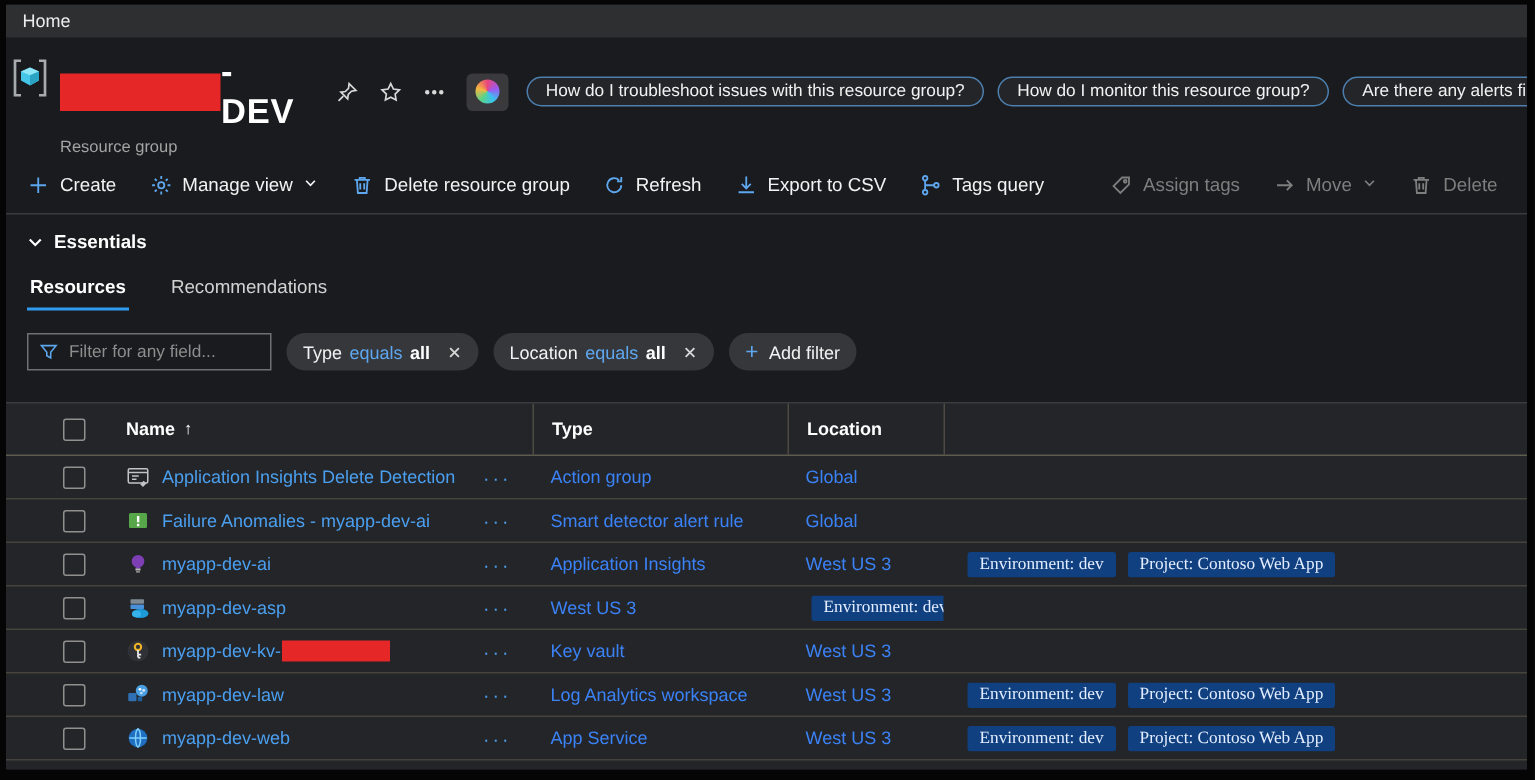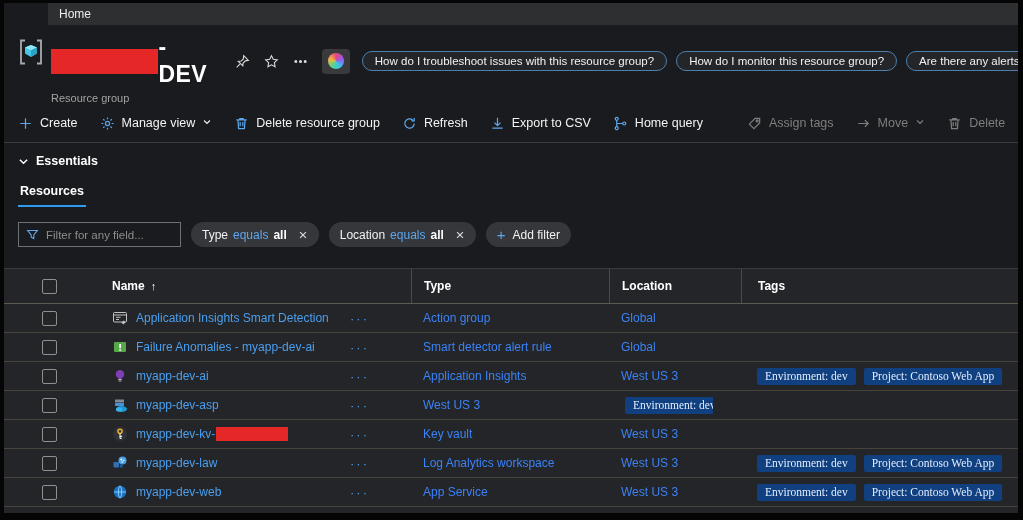--- a/index.html
+++ b/index.html
@@ -3,24 +3,24 @@
 <meta charset="utf-8">
 <style>
   * { margin:0; padding:0; box-sizing:border-box; }
   html,body { width:1023px; height:520px; background:#050505; overflow:hidden;
     font-family:"Liberation Sans", sans-serif; }
   .frame { position:absolute; left:4px; top:3px; width:1014px; height:510px;
     background:#1a1b1e; overflow:hidden; }
 
   
   .homebar { height:22px; background:#2e2f31; display:flex; align-items:center;
-    padding-left:11px; font-size:12px; color:#ececec;margin-left:44px; }
-
-  
-  .header { display:flex; padding:9px 10px 0 13px; }
+    padding-left:11px; font-size:12px; color:#ececec; }
+
+  
+  .header { display:flex; padding:9px 10px 0 2px; }
   .rg-icon { width:28px; height:30px; margin-top:3px; flex:0 0 auto; }
   .head-main { margin-left:6px; flex:1; }
   .title-row { display:flex; align-items:center; gap:0; }
   .redact { display:inline-block; background:#e52727; }
   .redact.title { width:112px; height:25px; }
   .title-suffix { font-size:23px; font-weight:bold; color:#ffffff; letter-spacing:.5px; }
   .title-icons { display:flex; align-items:center; gap:14px; margin-left:22px; }
   .tbtn { background:none; border:none; color:#d8d8d8; cursor:pointer; padding:0;
     display:flex; align-items:center; }
   .tbtn svg { width:15px; height:15px; stroke:#d8d8d8; fill:none; stroke-width:1.2; }
@@ -75,21 +75,21 @@
     cursor:pointer; font-family:"Liberation Sans", sans-serif; }
   .fpill .op { color:#5ea7ee; }
   .fpill .val { font-weight:bold; color:#ffffff; }
   .fpill .x { margin-left:6px; display:inline-flex; }
   .fpill .x svg { width:10px; height:10px; stroke:#d5d5d5; stroke-width:1.5; }
   .fpill .plus { color:#5ea7ee; font-size:15px; margin-right:2px; }
 
   
   .table { margin-top:21px; background:#232529; border-top:1px solid #3a3b3e; }
   .trow { display:grid; grid-template-columns:72px 279px 170px 104px 293px 1fr;
-    align-items:center; height:29px; border-bottom:1px solid #45433b;gap:28px; }
+    align-items:center; height:29px; border-bottom:1px solid #45433b; }
   .trow.thead { height:35px; border-bottom:1px solid #5d5a4e; }
   .thead .hcell { display:flex; align-items:center; height:100%; font-size:12px;
     font-weight:bold; color:#ffffff; }
   .thead .hcell.bl { border-left:1px solid #4c4a42; }
   .cell { font-size:12px; color:#3b82f6; padding-left:12px; white-space:nowrap;
     overflow:hidden; }
   .sel-cell { padding-left:38px; }
   .cbox { width:15px; height:15px; border:1px solid #92908e; border-radius:2px;
     background:transparent; cursor:pointer; display:block; }
   .name-cell { display:flex; align-items:center; height:100%; padding:0 12px 0 8px; }
@@ -208,21 +208,21 @@
       </button>
       <button class="tool">
         <span class="ic">
           <svg viewBox="0 0 16 16">
             <circle cx="4" cy="3" r="1.6"></circle>
             <circle cx="4" cy="13" r="1.6"></circle>
             <circle cx="12" cy="8" r="1.6"></circle>
             <path d="M4 4.8v6.4M4 8h6.3"></path>
           </svg>
         </span>
-        <span>Home query</span>
+        <span>Tags query</span>
       </button>
       <span class="tool-sep"></span>
       <button class="tool disabled">
         <span class="ic">
           <svg viewBox="0 0 16 16">
             <path d="M2.5 8.6L8.6 2.5h4.9v4.9L7.4 13.5z"></path>
             <circle cx="10.8" cy="5.2" r="1"></circle>
           </svg>
         </span>
         <span>Assign tags</span>
@@ -252,20 +252,21 @@
 
   <button class="essentials">
     <svg viewBox="0 0 12 12">
         <path d="M2 4l4 4 4-4"></path>
       </svg>
     <span>Essentials</span>
   </button>
 
   <div class="tabs">
       <button class="tab active">Resources</button>
+      <button class="tab">Recommendations</button>
     </div>
 
   <div class="filter-row">
     <label class="filter-box">
       <svg viewBox="0 0 16 16">
         <path d="M2 3h12L9.6 8.4V13l-3.2-1.7V8.4z" stroke="#5ea7ee" stroke-width="1.3" fill="none"></path>
       </svg>
       <input type="text" placeholder="Filter for any field..." style="">
     </label>
     <span id="filter-pills" style="display:flex;gap:10px">
@@ -304,38 +305,35 @@
       <div class="hcell" style="padding-left:8px">
         <span>Name</span>
         <span class="sort-arrow">↑</span>
       </div>
       <div class="hcell bl" style="padding-left:12px">
         <span>Type</span>
       </div>
       <div class="hcell bl" style="padding-left:12px">
         <span>Location</span>
       </div>
-      <div class="hcell bl" style="padding-left:16px">
-        <span>Tags</span>
-      </div>
       <div class="hcell bl"></div>
     </div>
     <div id="table-body">
         <div class="trow">
           <div class="sel-cell">
             <span class="cbox"></span>
           </div>
           <div class="name-cell">
             <span class="ric"><svg viewBox="0 0 16 16">
                 <rect x="1.5" y="2.5" width="13" height="9.5" rx="1" stroke="#c3c3c3" fill="none"></rect>
                 <path d="M1.5 5h13" stroke="#c3c3c3"></path>
                 <path d="M4 7.3h4.5M4 9.5h3" stroke="#c3c3c3"></path>
                 <path d="M9.5 12.8l2.3-2.3 1.8 1.8-2.3 2.3z" fill="#c3c3c3"></path>
               </svg></span>
-            <a class="rlink">Application Insights Smart Detection</a>
+            <a class="rlink">Application Insights Delete Detection</a>
             <button class="row-dots">···</button>
           </div>
           <div class="cell">Action group</div>
           <div class="cell">Global</div>
           <div class="tags-cell"></div>
           <div></div>
         </div>
         <div class="trow">
           <div class="sel-cell">
             <span class="cbox"></span>

